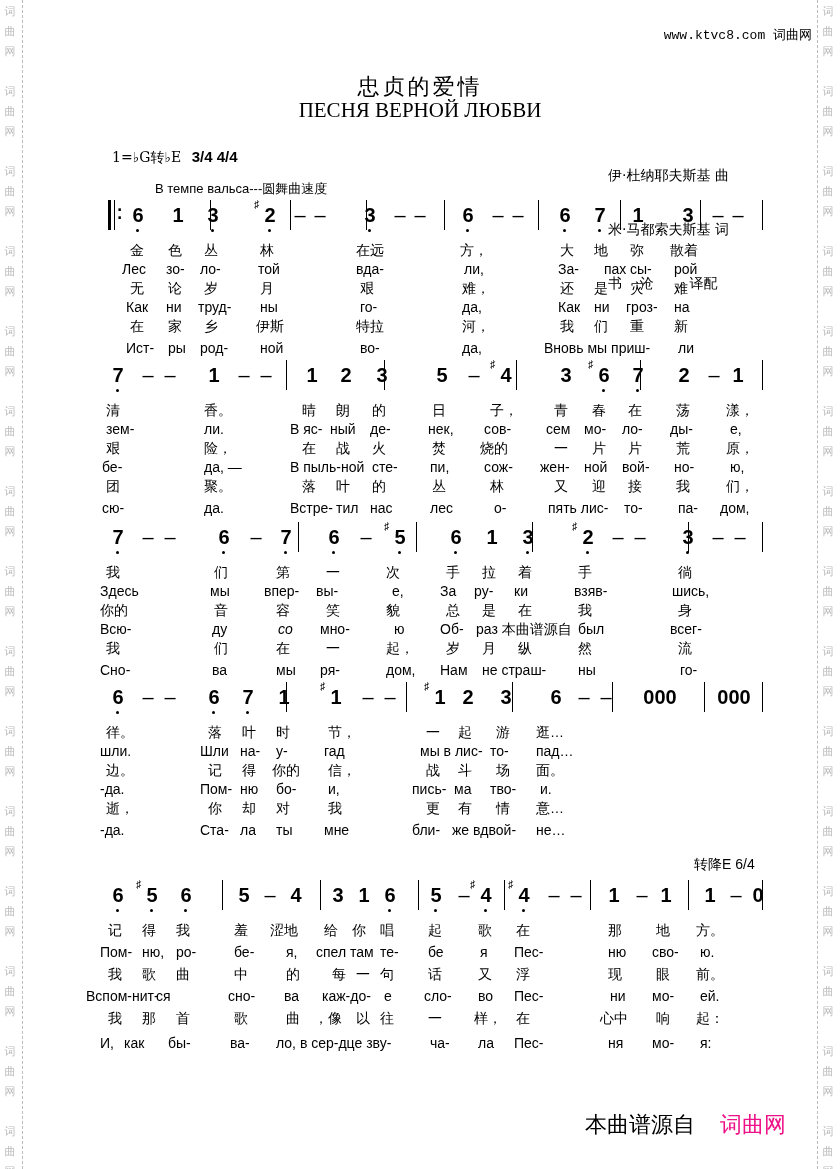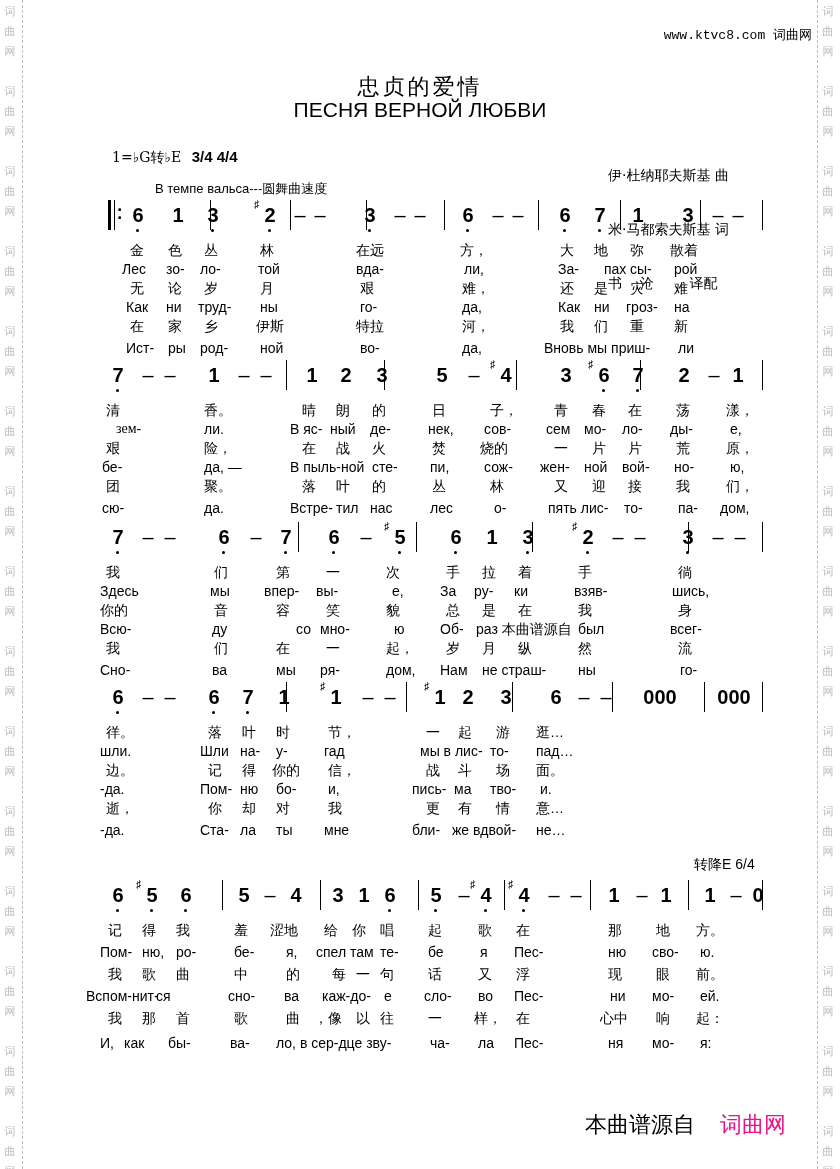--- a/index.html
+++ b/index.html
@@ -4,21 +4,21 @@
 <style>
   html, body { margin:0; padding:0; background:#fff; }
   body { width:840px; height:1169px; position:relative; overflow:hidden; font-family:"DejaVu Sans", sans-serif; color:#000; }
   .wm-col { position:absolute; top:0; width:22px; height:1169px; }
   .wm-col.left { left:0; border-right:1px dashed #bbb; }
   .wm-col.right { right:0; border-left:1px dashed #bbb; }
   .wm-col .wm { position:absolute; left:3px; font-size:11px; line-height:20px; color:#bbb; width:14px; text-align:center; }
   .site { position:absolute; top:26px; right:28px; font-size:13px; font-family:"Liberation Mono", monospace; }
   .site .cn { font-family:"DejaVu Sans", sans-serif; }
   .title-cn { position:absolute; top:72px; left:0; width:840px; text-align:center; font-family:"DejaVu Serif", serif; font-size:22px; letter-spacing:3px; }
-  .title-ru { position:absolute; top:98px; left:0; width:840px; text-align:center; font-family:Liberation Sans, sans-serif; font-size:21px; }
+  .title-ru { position:absolute; top:98px; left:0; width:840px; text-align:center; font-family:Liberation Serif, serif; font-size:21px; }
   .credits { position:absolute; top:130px; left:608px; font-size:14px; line-height:18px; white-space:pre; }
   .key { position:absolute; top:148px; left:112px; font-family:"DejaVu Serif", serif; font-size:14px; }
   .key .meter { font-family:"Liberation Sans", sans-serif; font-weight:bold; font-size:15px; margin-left:6px; }
   .tempo { position:absolute; top:180px; left:155px; font-size:13px; font-family:"Liberation Sans", sans-serif; }
   .change { position:absolute; top:856px; left:694px; font-size:14px; font-family:"Liberation Sans", sans-serif; }
 
   .sys { position:absolute; left:100px; width:680px; }
   .notes { position:absolute; left:0; top:0; height:34px; width:680px; }
   .bar { position:absolute; top:0; width:1px; height:30px; background:#000; }
   .rep-thick { position:absolute; left:8px; top:0; width:3px; height:30px; background:#000; }
@@ -289,21 +289,21 @@
         <span style="left: 272px;">的</span>
         <span style="left: 332px;">日</span>
         <span style="left: 390px;">子，</span>
         <span style="left: 454px;">青</span>
         <span style="left: 492px;">春</span>
         <span style="left: 528px;">在</span>
         <span style="left: 576px;">荡</span>
         <span style="left: 626px;">漾，</span>
       </div>
       <div class="lyr" style="top: 61px;">
-        <span style="left: 16px; font-family: Liberation Serif, serif;">зем-</span>
+        <span style="left: 6px;">зем-</span>
         <span style="left: 104px;">ли.</span>
         <span style="left: 190px;">В яс-</span>
         <span style="left: 230px;">ный</span>
         <span style="left: 270px;">де-</span>
         <span style="left: 328px;">нек,</span>
         <span style="left: 384px;">сов-</span>
         <span style="left: 446px;">сем</span>
         <span style="left: 484px;">мо-</span>
         <span style="left: 522px;">ло-</span>
         <span style="left: 570px;">ды-</span>
@@ -422,21 +422,21 @@
         <span style="left: 286px;">貌</span>
         <span style="left: 346px;">总</span>
         <span style="left: 382px;">是</span>
         <span style="left: 418px;">在</span>
         <span style="left: 478px;">我</span>
         <span style="left: 578px;">身</span>
       </div>
       <div class="lyr" style="top: 99px;">
         <span style="left: 0px;">Всю-</span>
         <span style="left: 112px;">ду</span>
-        <span style="left: 196px;">со</span>
+        <span style="left: 178px; font-style: italic;">со</span>
         <span style="left: 220px;">мно-</span>
         <span style="left: 294px;">ю</span>
         <span style="left: 340px;">Об-</span>
         <span style="left: 376px;">раз 本曲谱源自</span>
         <span style="left: 478px;">был</span>
         <span style="left: 570px;">всег-</span>
       </div>
       <div class="lyr" style="top: 118px;">
         <span style="left: 6px;">我</span>
         <span style="left: 114px;">们</span>

